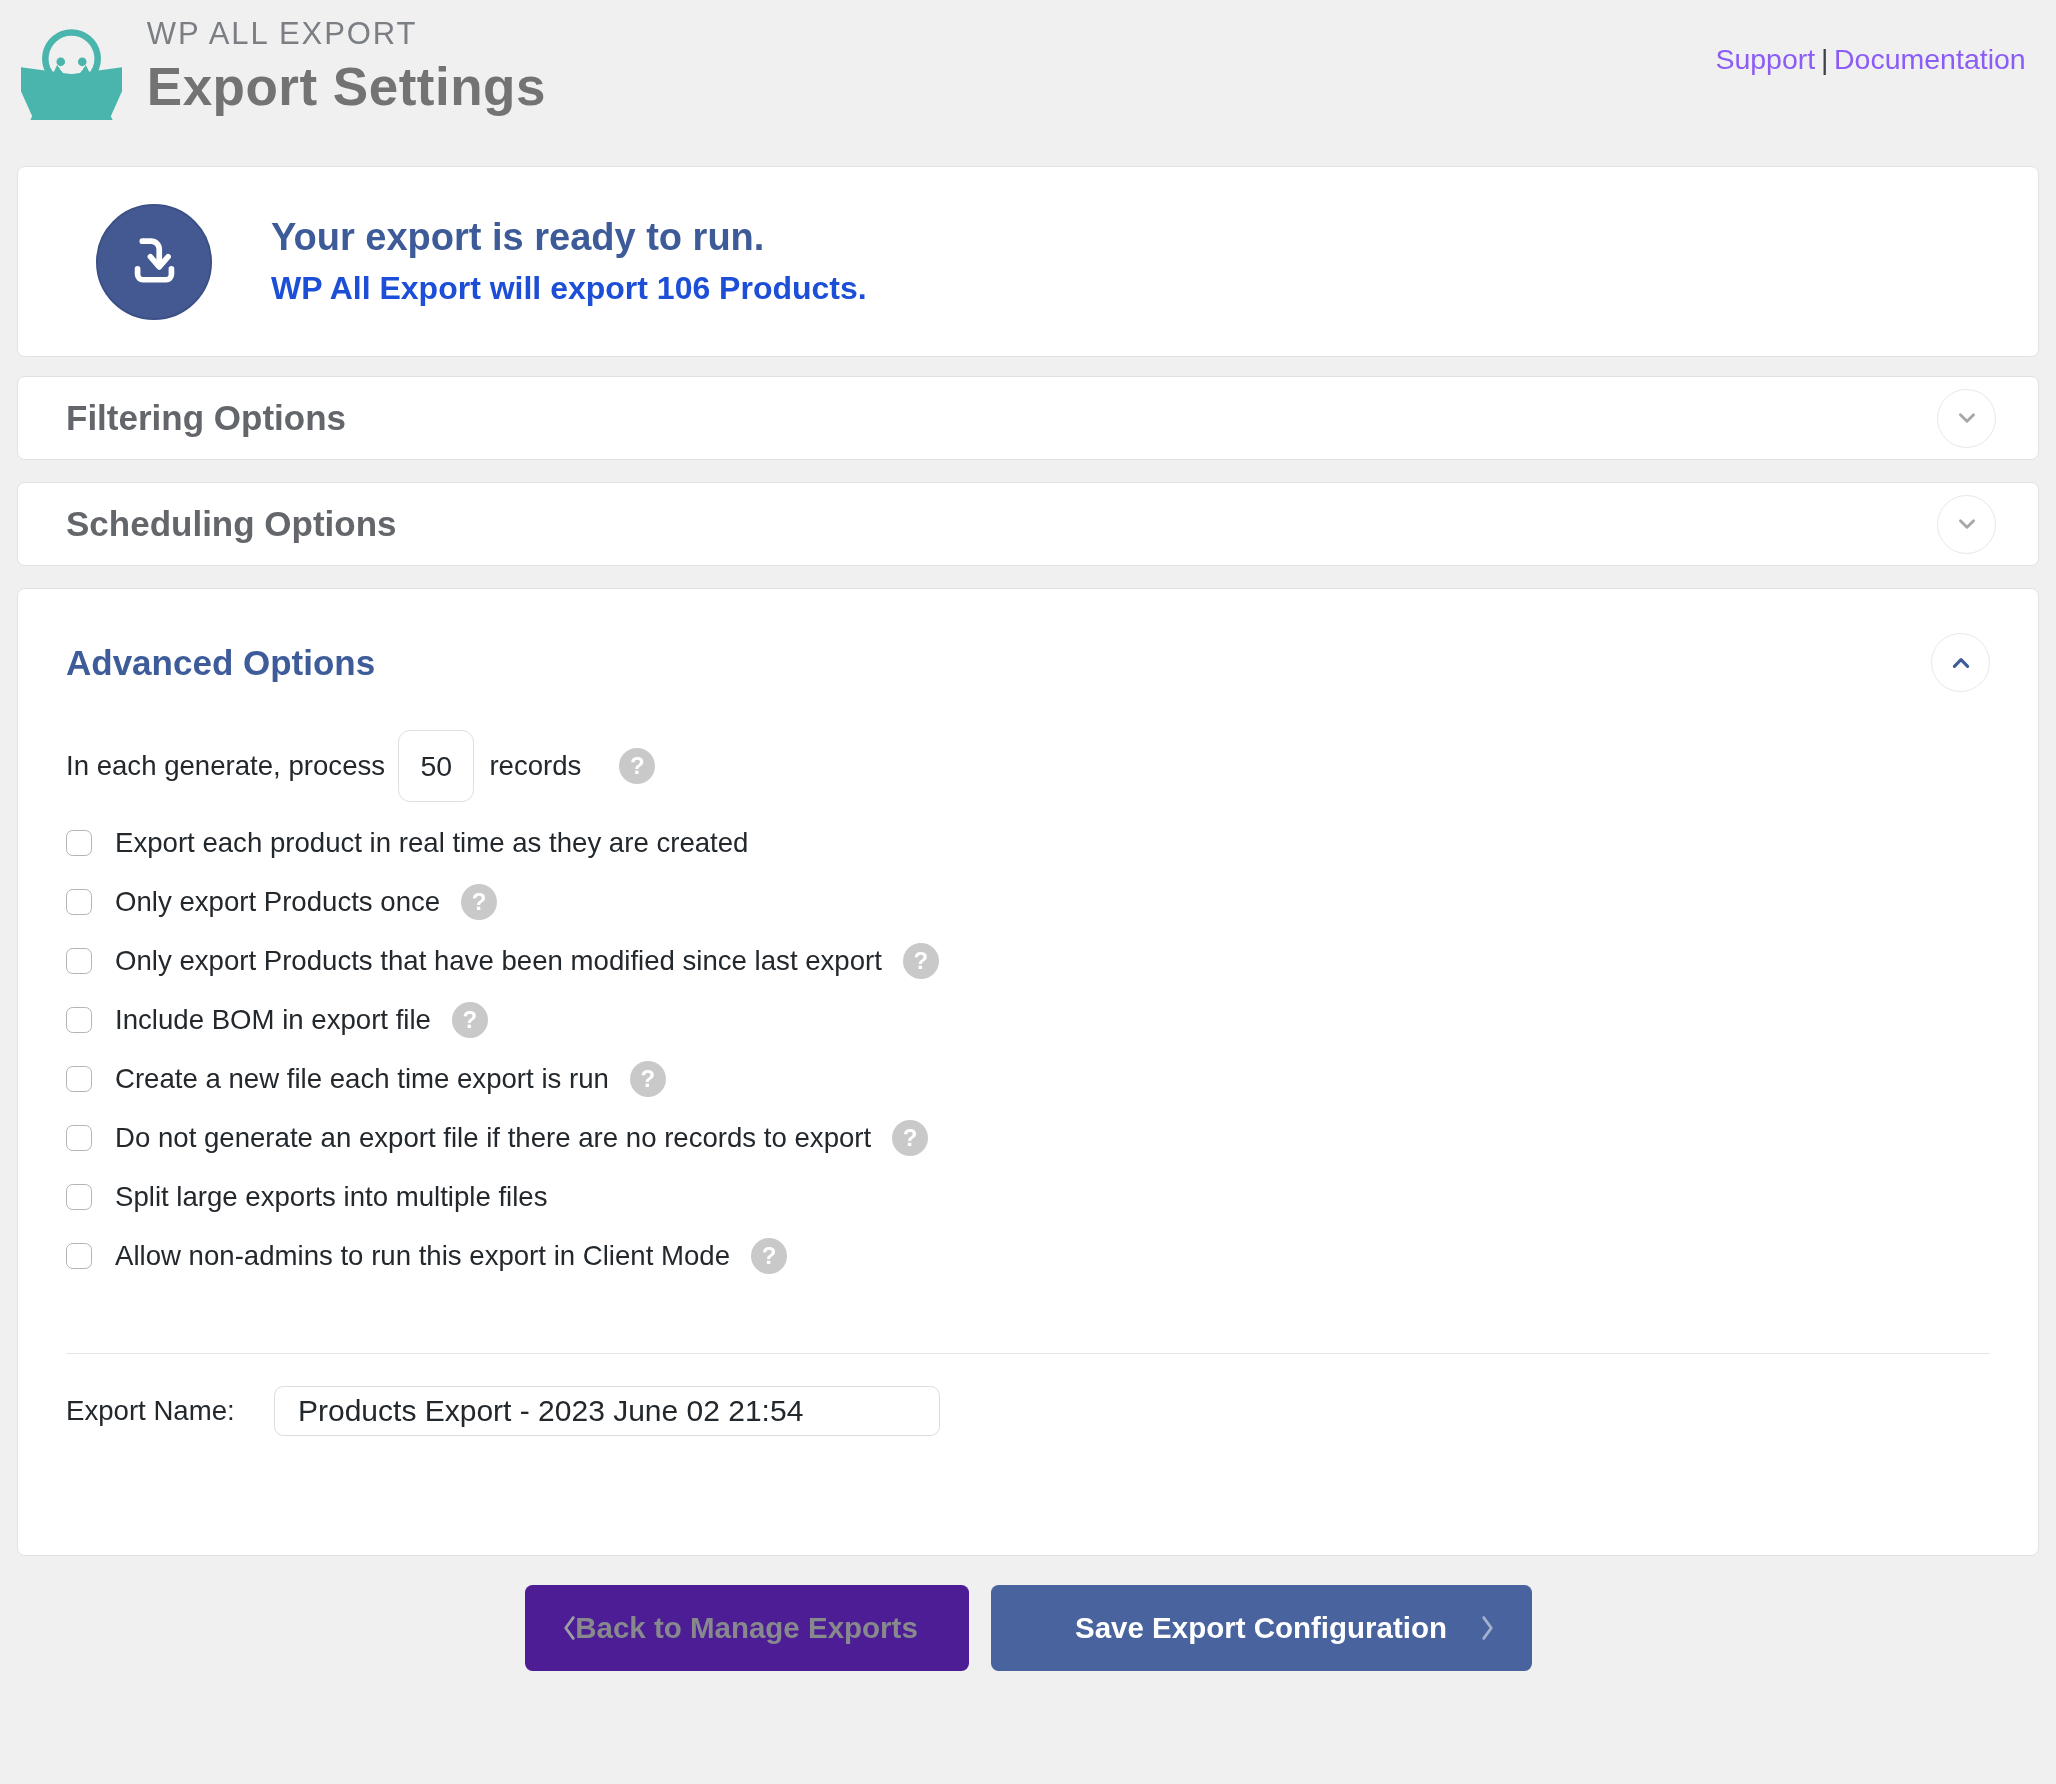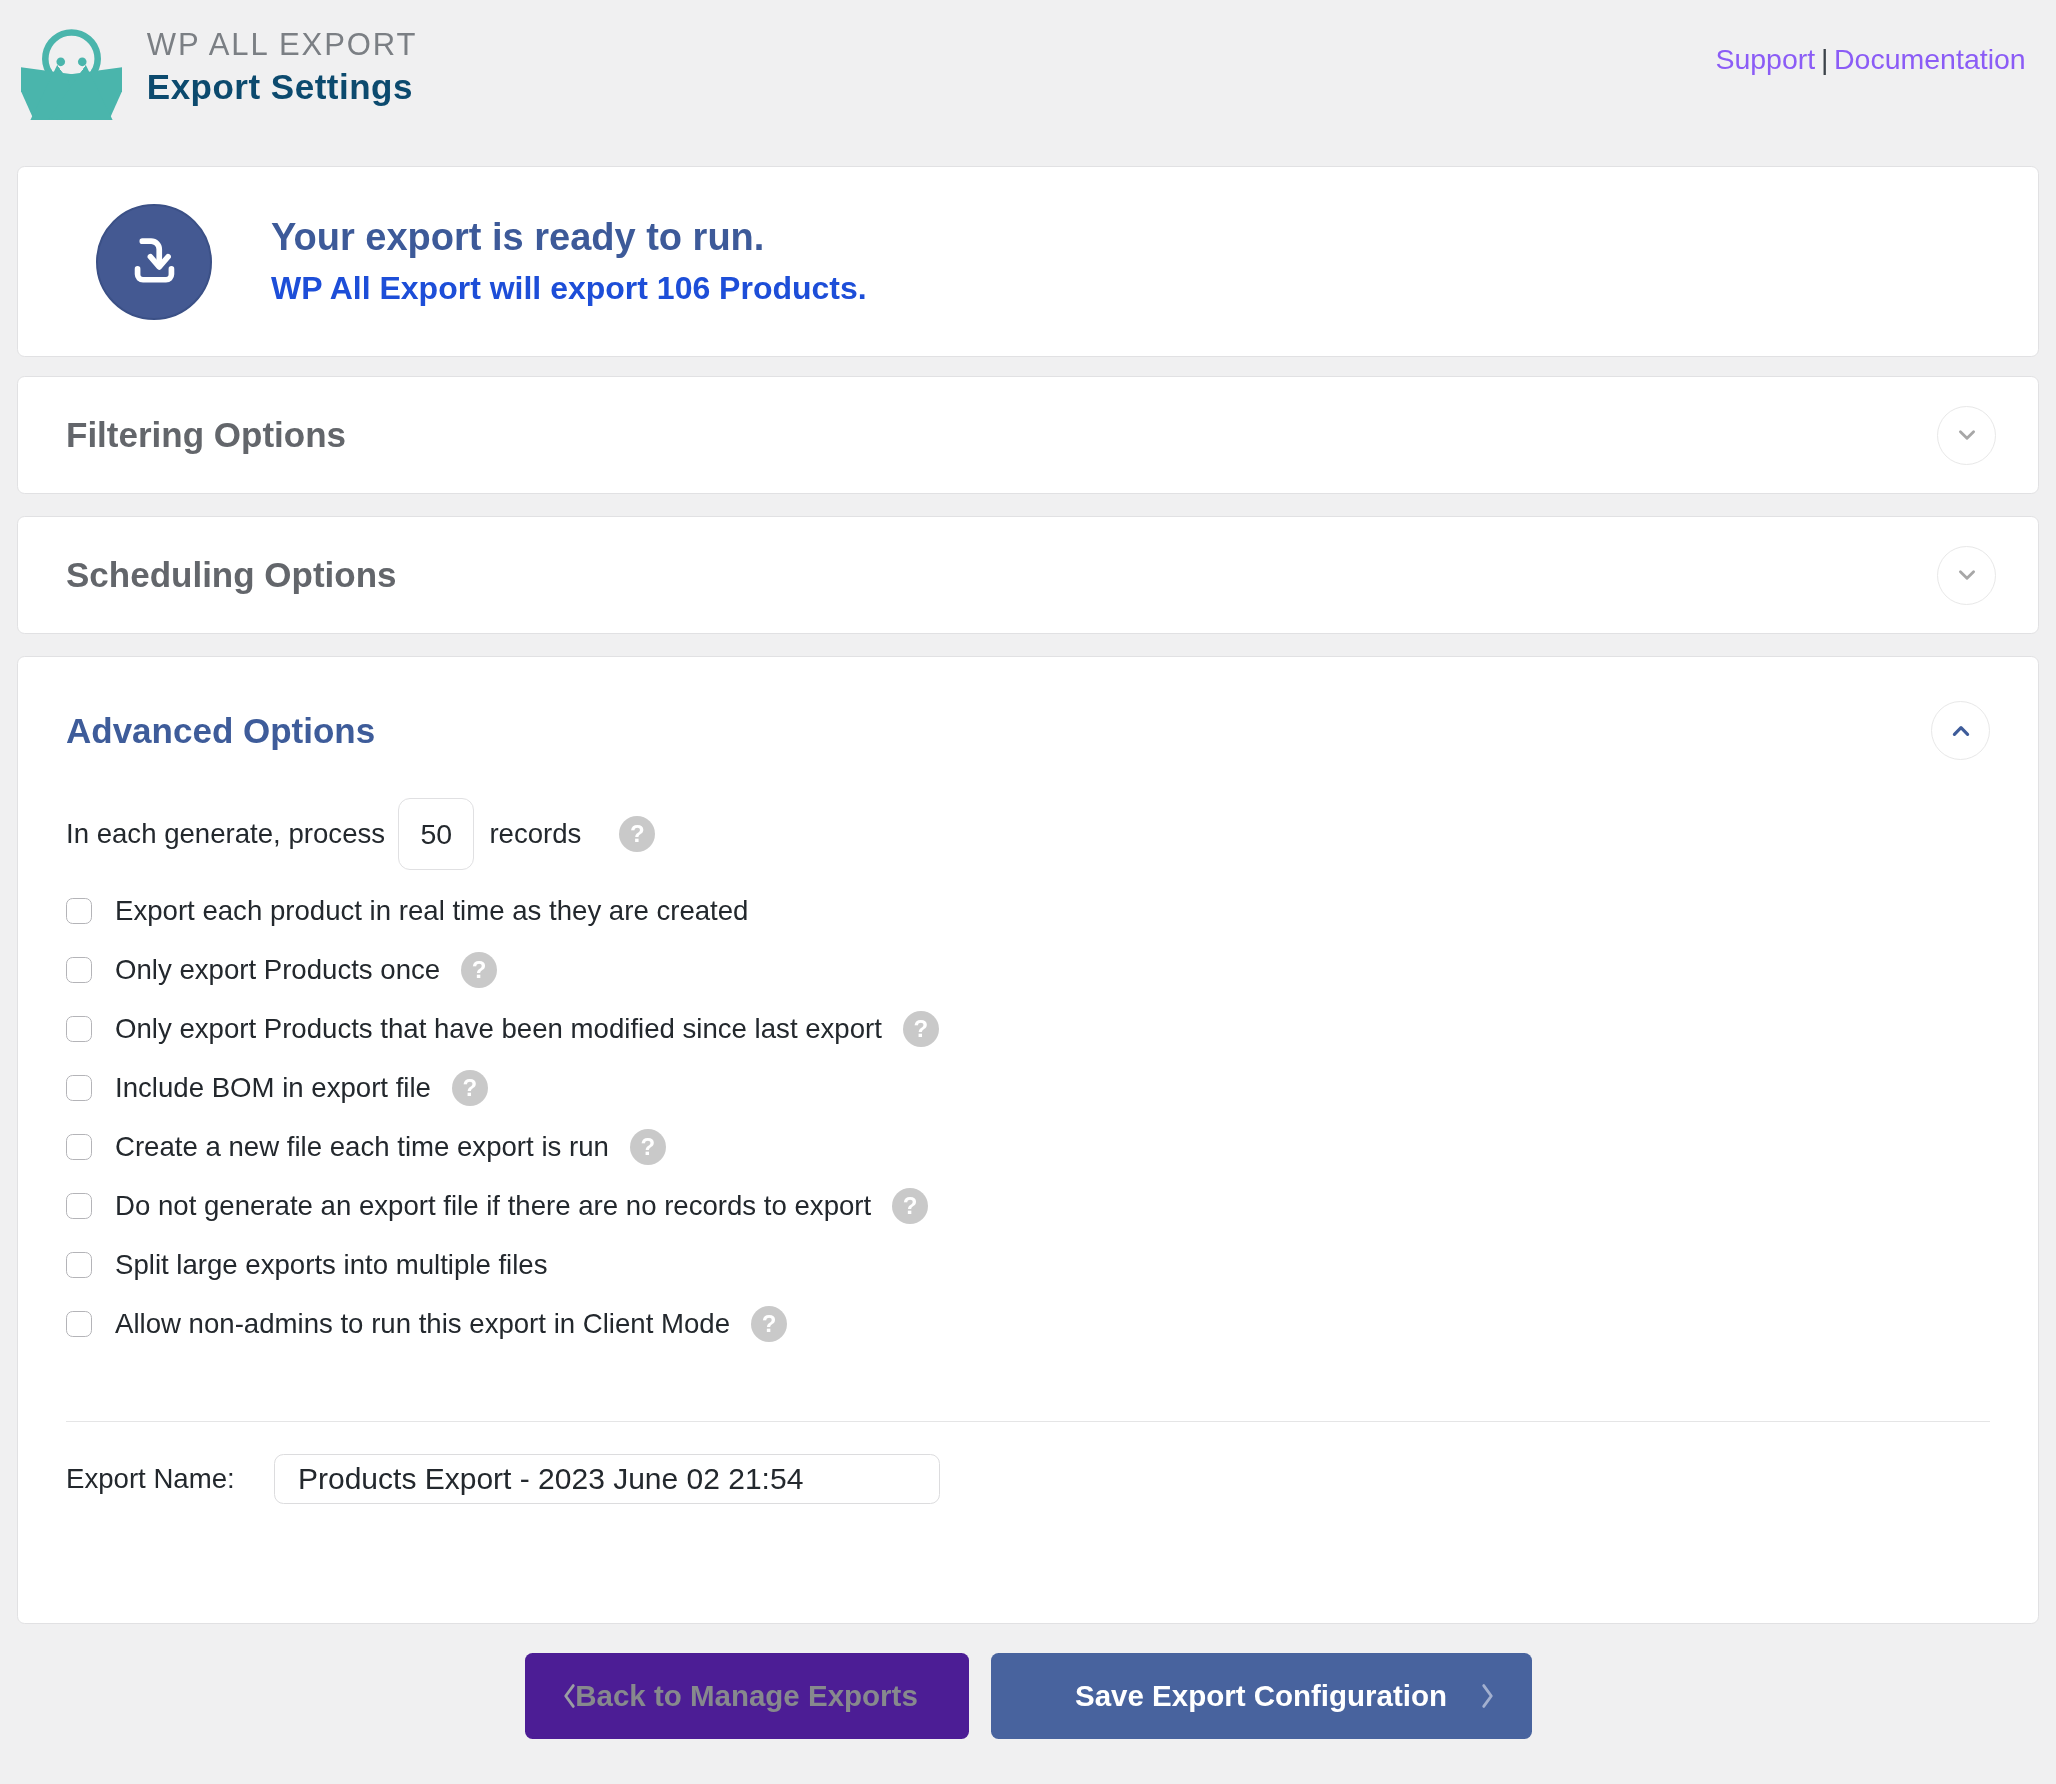--- a/index.html
+++ b/index.html
@@ -24,23 +24,23 @@
   }
   .brand { display: flex; align-items: center; gap: 25px; }
   .logo { width: 101px; height: 107px; flex: none; }
   .brand-small {
     font-size: 31px;
     color: #7b7f84;
     letter-spacing: 1.9px;
     font-weight: 400;
   }
   .brand-title {
-    font-size: 35px;
+    font-size: 53px;
     font-weight: bold;
-    color: #0c4a6e;
+    color: #737373;
     margin-top: 3.8px;
     letter-spacing: 0.5px;
   }
   .header-links { margin-top: 30px; font-size: 28.5px; }
   .header-links a { color: #8b5cf6; text-decoration: none; cursor: pointer; }
   .header-links .sep { color: #3c434a; padding: 0 5.7px; }
 
   
   .card {
     background: #fff;
@@ -63,21 +63,21 @@
     background: #445992;
     border: 2.9px solid #3b5086;
     display: flex; align-items: center; justify-content: center;
     flex: none;
   }
   .ready-icon svg { width: 65px; height: 65px; }
   .ready-title { font-size: 38px; font-weight: bold; color: #3d5a99; margin: 0 0 11.4px 0; }
   .ready-sub   { font-size: 32px; font-weight: bold; color: #1d4ed8; margin: 0; }
 
   .panel {
-    height: 118px;
+    height: 84px;
     display: flex;
     align-items: center;
     justify-content: space-between;
     padding: 0 42px 0 48px;
     margin-bottom: 22px;
   }
   .panel-title { font-size: 35px; font-weight: bold; color: #63666b; }
   .panel-title.blue { color: #3e5c9a; }
 
   .chev-btn {

